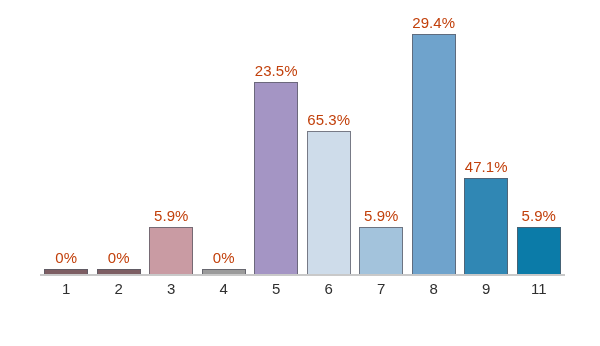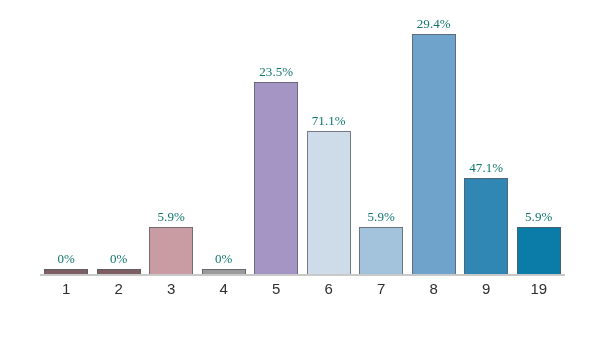--- a/index.html
+++ b/index.html
@@ -57,27 +57,26 @@
     position: relative;
     width: 52.5px;
     height: 100%;
     display: flex;
     flex-direction: column;
     align-items: center;
     justify-content: flex-end;
   }
 
   .bar-label {
-    font-size: 13px;
-    color: #0f766e;
+    font-size: 15px;
+    color: #c2410c;
     letter-spacing: 0.1px;
     margin-bottom: 4px;
     white-space: nowrap;
     line-height: 1;
-    font-family: Liberation Serif, serif;
   }
 
   .bar-rect {
     width: 44px;
     box-sizing: border-box;
     border: 1px solid rgba(90, 90, 100, 0.75);
     border-bottom: none;
   }
 
   
@@ -124,21 +123,21 @@
       </div>
       <div class="bar-slot">
         <div class="bar-label">0%</div>
         <div class="bar-rect stub" style="background: rgb(155, 155, 155); height: 6px;"></div>
       </div>
       <div class="bar-slot">
         <div class="bar-label">23.5%</div>
         <div class="bar-rect" style="background: rgb(164, 149, 196); height: 192.636px;"></div>
       </div>
       <div class="bar-slot">
-        <div class="bar-label">71.1%</div>
+        <div class="bar-label">65.3%</div>
         <div class="bar-rect" style="background: rgb(206, 220, 234); height: 144.272px;"></div>
       </div>
       <div class="bar-slot">
         <div class="bar-label">5.9%</div>
         <div class="bar-rect" style="background: rgb(163, 195, 220); height: 48.3639px;"></div>
       </div>
       <div class="bar-slot">
         <div class="bar-label">29.4%</div>
         <div class="bar-rect" style="background: rgb(111, 163, 204); height: 241px;"></div>
       </div>
@@ -157,16 +156,16 @@
   <div id="tick-labels">
       <div class="tick-label">1</div>
       <div class="tick-label">2</div>
       <div class="tick-label">3</div>
       <div class="tick-label">4</div>
       <div class="tick-label">5</div>
       <div class="tick-label">6</div>
       <div class="tick-label">7</div>
       <div class="tick-label">8</div>
       <div class="tick-label">9</div>
-      <div class="tick-label">19</div>
+      <div class="tick-label">11</div>
     </div>
 
 </div>
 
 </body></html>

